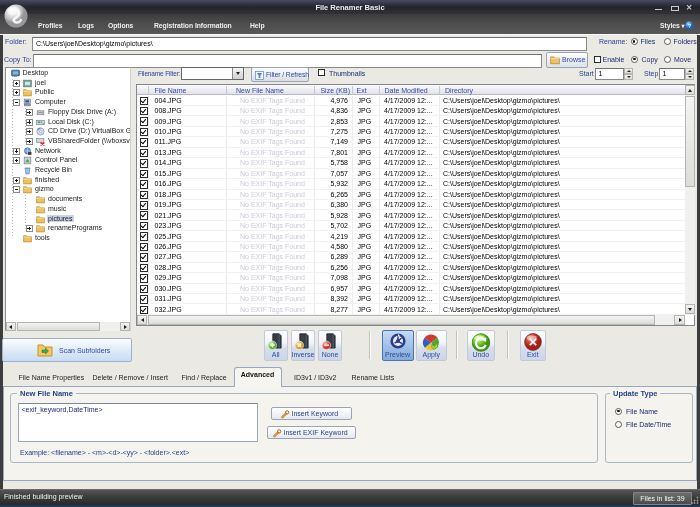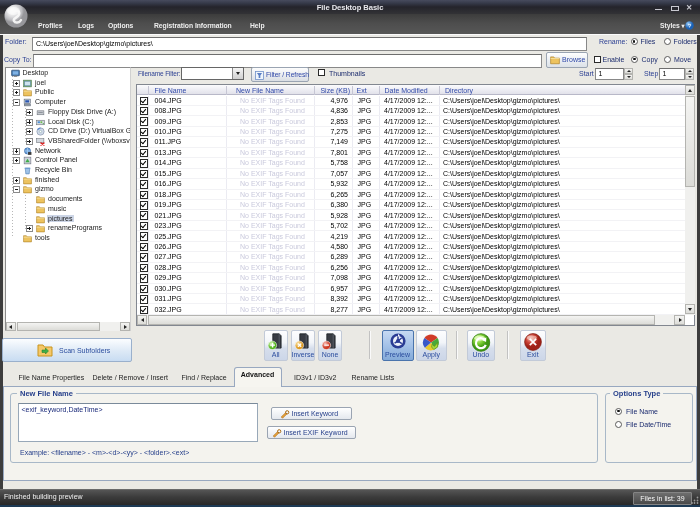--- a/index.html
+++ b/index.html
@@ -26,21 +26,21 @@
 .sep{position:absolute;top:331px;height:28px;width:1px;background:#c2c2c2;box-shadow:1px 0 0 #fafafa}
 .gb{position:absolute;border:1px solid #a8b8c8;border-radius:3px}
 .gbl{position:absolute;font-size:7.5px;font-weight:bold;color:#27408b;background:#f4f3ee;padding:0 3px;white-space:nowrap}
 .tab{position:absolute;top:373.5px;font-size:7px;color:#222;white-space:nowrap}
 .sb{background:linear-gradient(#f4f4f2,#dcdcd8);border:1px solid #b4b4b0}
 .arr{position:absolute;width:0;height:0}
 </style></head><body>
 <div class="ab" style="left:0;top:14px;width:3px;height:478px;background:#3d3d3d"></div>
 <div class="ab" style="left:697px;top:14px;width:3px;height:478px;background:#3d3d3d"></div>
 <div class="ab" style="left:0;top:0;width:700px;height:14px;background:linear-gradient(#474b5e 0%,#363a4a 22%,#24242b 50%,#2c2c31 78%,#323236 100%)">
-    <div style="position:absolute;left:0;top:2.5px;width:100%;text-align:center;font-size:7.6px;font-weight:bold;letter-spacing:-0.05px;color:#e9e9ee">File Desktop Basic</div>
+    <div style="position:absolute;left:0;top:2.5px;width:100%;text-align:center;font-size:7.6px;font-weight:bold;letter-spacing:-0.05px;color:#e9e9ee">File Renamer Basic</div>
   </div>
 <div class="ab" style="left:655px;top:8.5px;width:7px;height:1.6px;background:#c8c8d0"></div>
 <div class="ab" style="left:671px;top:5.5px;width:8px;height:5.5px;border:1.1px solid #c8c8d0;border-top-width:1.8px"></div>
 <div class="ab" style="left:686px;top:3px;font-size:7.5px;font-weight:bold;color:#c8c8d0">✕</div>
 <div class="ab" style="left:0;top:14px;width:700px;height:19.5px;background:linear-gradient(#3c3c3c 0%,#4d4d4d 45%,#575757 100%)"></div>
 <div class="ab" style="left:0;top:33.5px;width:700px;height:1.5px;background:#fbfbfb"></div>
 <div class="menuitem" style="left:38px;top:22px">Profiles</div>
 <div class="menuitem" style="left:78px;top:22px">Logs</div>
 <div class="menuitem" style="left:108px;top:22px">Options</div>
 <div class="menuitem" style="left:154px;top:22px">Registration Information</div>
@@ -697,21 +697,21 @@
   </div>
 <div class="btn" style="left:266.5px;top:425.5px;width:89.5px;height:13px;background:linear-gradient(#fff,#e4e8ee)">
     <span style="position:absolute;left:4px;top:2px"><svg width="10" height="9" viewBox="0 0 16 14">
         <path d="M2 11 L9 4 L11 6 L4 13 Z" fill="#e8a23a" stroke="#a86a14"></path>
         <circle cx="11.5" cy="3.5" r="2.6" fill="none" stroke="#a86a14" stroke-width="1.6"></circle>
       </svg></span>
     <span style="position:absolute;left:16px;top:2.5px;font-size:7px;color:#27408b">Insert EXIF Keyword</span>
   </div>
 <div class="lbl" style="left:20px;top:448.5px;font-size:7px;color:#27408b">Example: &lt;filename&gt; - &lt;m&gt;-&lt;d&gt;-&lt;yy&gt; - &lt;folder&gt;.&lt;ext&gt;</div>
 <div class="gb" style="left:605px;top:393px;width:88px;height:69.5px"></div>
-<div class="gbl" style="left:610px;top:389px">Options Type</div>
+<div class="gbl" style="left:610px;top:389px">Update Type</div>
 <div class="radio sel" style="left:615px;top:407.5px;width:7px;height:7px"></div>
 <div class="lbl" style="left:626px;top:407.5px;font-size:7px;color:#1a2a6e">File Name</div>
 <div class="radio" style="left:615px;top:420.5px;width:7px;height:7px"></div>
 <div class="lbl" style="left:626px;top:420.5px;font-size:7px;color:#1a2a6e">File Date/Time</div>
 <div class="ab" style="left:0;top:489px;width:700px;height:18px;background:linear-gradient(#555 0%,#3c3c3c 40%,#242424 100%);border-top:1px solid #6a6a6a">
     <div style="position:absolute;left:4px;top:3px;font-size:7px;color:#f2f2f2">Finished building preview</div>
     <div style="position:absolute;left:633px;top:2px;width:59px;height:13px;background:linear-gradient(#6e6e6e,#4a4a4a);border:1px solid #848484;border-radius:1px;font-size:7px;color:#fafafa;text-align:center;line-height:12px">Files in list: 39</div>
   </div>
 <div class="ab" style="left:0;top:504.5px;width:700px;height:2.5px;background:#1d3a55"></div>
 <svg class="ab" style="left:691px;top:496px" width="8" height="8">

